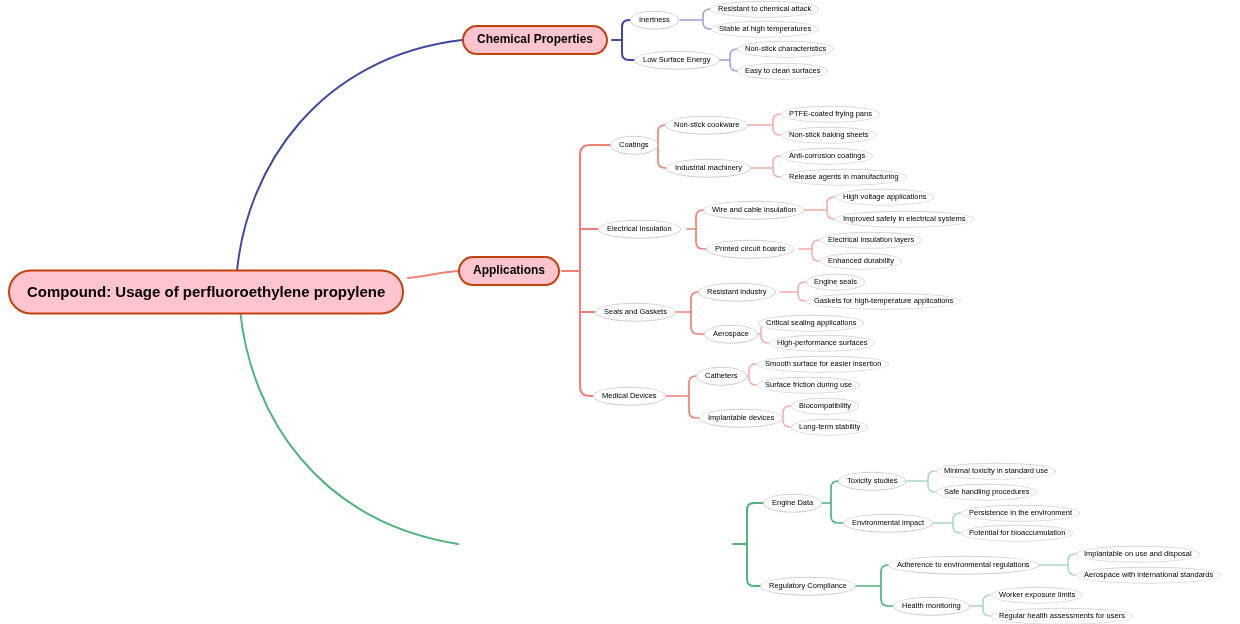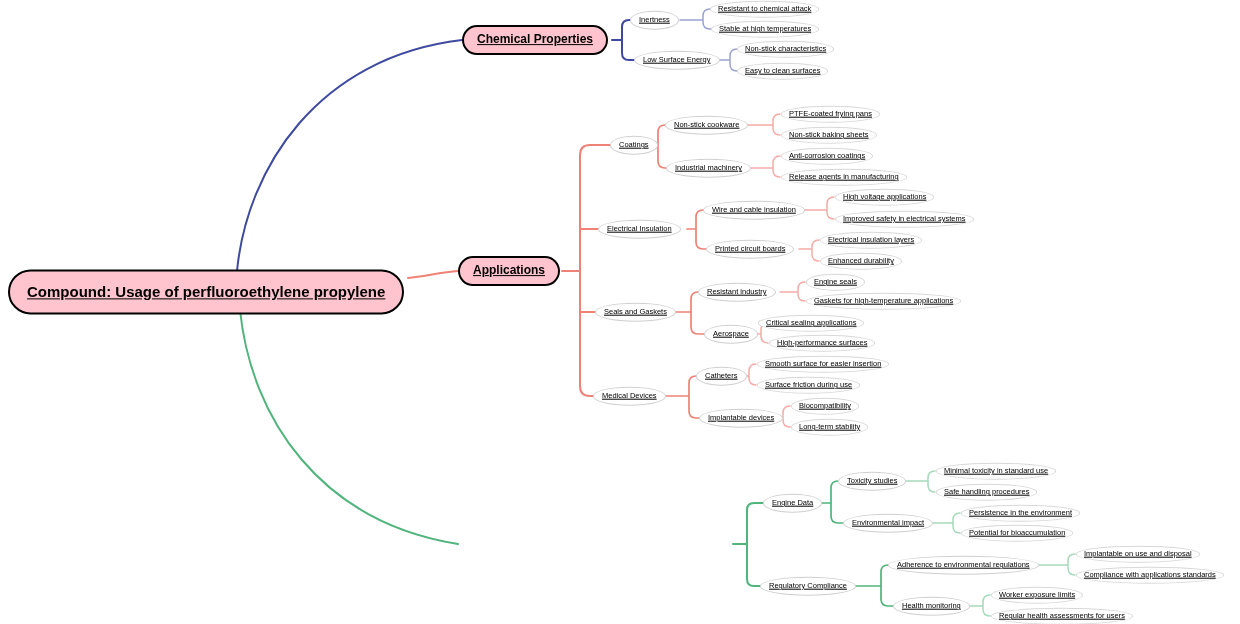--- a/index.html
+++ b/index.html
@@ -1,21 +1,21 @@
 <!DOCTYPE html>
 <html><head>
 <meta charset="utf-8">
 <style>
   html,body{margin:0;padding:0;background:#fff;}
   .canvas{position:relative;width:1240px;height:624px;background:#fff;overflow:hidden;
           font-family:"Liberation Sans",sans-serif;}
   #edges{position:absolute;left:0;top:0;}
   .node{position:absolute;transform:translateY(-50%);white-space:nowrap;box-sizing:border-box;
-        background:#fff;color:#000;line-height:1.15;text-decoration:underline;}
-  .pill{background:#FFC4CE;border:2px solid #000000;border-radius:16px;
+        background:#fff;color:#000;line-height:1.15;}
+  .pill{background:#FFC4CE;border:2px solid #c2410c;border-radius:16px;
         font-weight:bold;font-size:12px;padding:6px 13px;}
   .root{font-size:15px;border-radius:23px;padding:12px 17px;}
   .n2{border:1px solid #cfcfcf;border-radius:50%;font-size:7.5px;padding:4px 8px;}
   .leaf{border:1px solid #d8d8d8;border-radius:50%;font-size:7.5px;padding:3px 7px;}
 </style>
 </head>
 <body>
 
 <div class="canvas">
   <svg id="edges" width="1240" height="624">
@@ -95,17 +95,17 @@
   <div class="node n2" style="left:838px;top:481px">Toxicity studies</div>
   <div class="node leaf" style="left:936px;top:471px">Minimal toxicity in standard use</div>
   <div class="node leaf" style="left:936px;top:492px">Safe handling procedures</div>
   <div class="node n2" style="left:843px;top:523px">Environmental impact</div>
   <div class="node leaf" style="left:961px;top:513px">Persistence in the environment</div>
   <div class="node leaf" style="left:961px;top:533px">Potential for bioaccumulation</div>
 
   <div class="node n2" style="left:760px;top:586px">Regulatory Compliance</div>
   <div class="node n2" style="left:888px;top:565px">Adherence to environmental regulations</div>
   <div class="node leaf" style="left:1076px;top:554px">Implantable on use and disposal</div>
-  <div class="node leaf" style="left:1076px;top:575px">Compliance with applications standards</div>
+  <div class="node leaf" style="left:1076px;top:575px">Aerospace with international standards</div>
   <div class="node n2" style="left:893px;top:606px">Health monitoring</div>
   <div class="node leaf" style="left:991px;top:595px">Worker exposure limits</div>
   <div class="node leaf" style="left:991px;top:616px">Regular health assessments for users</div>
 </div>
 
 </body></html>

